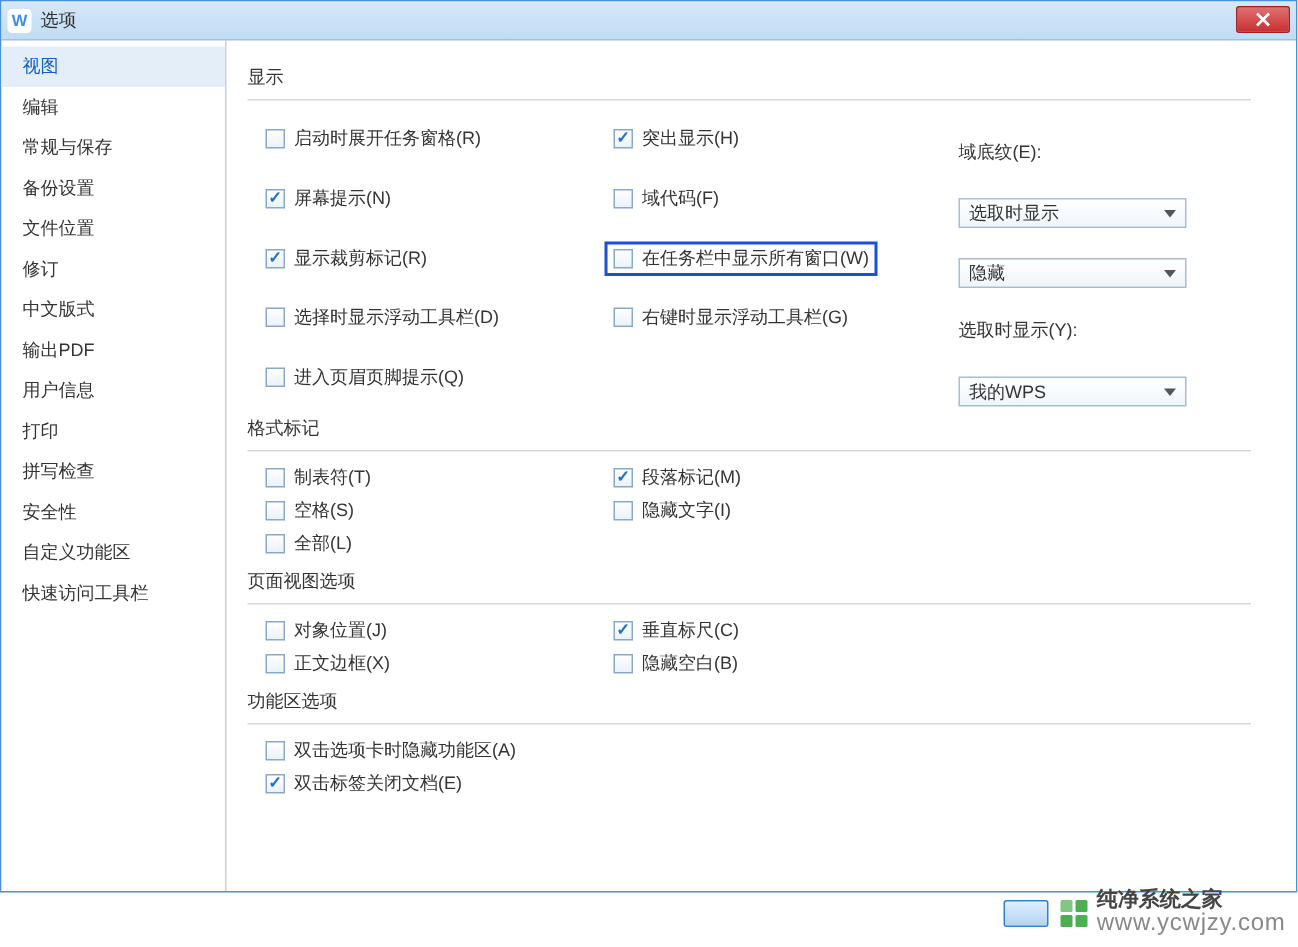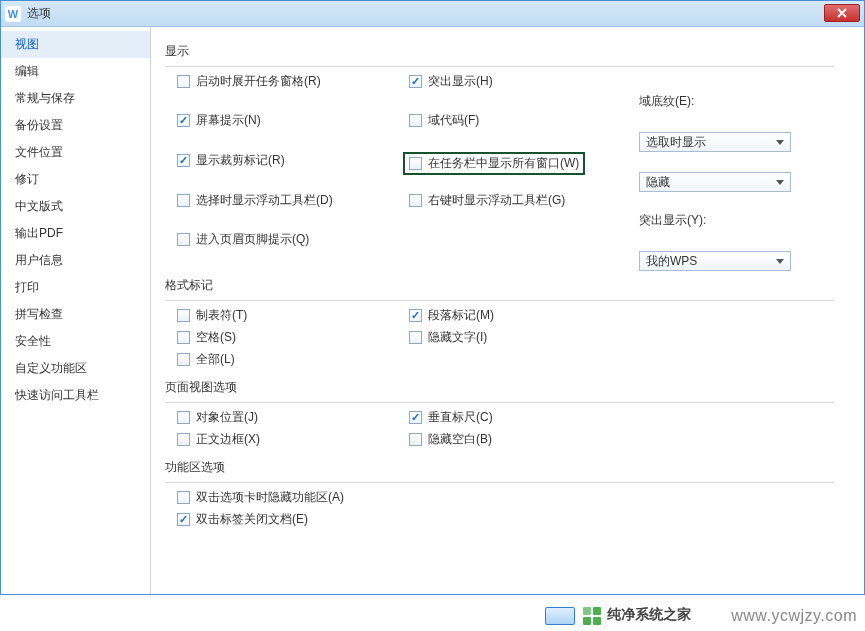--- a/index.html
+++ b/index.html
@@ -94,21 +94,21 @@
       margin: 6px 0 4px 0;
       padding-bottom: 2px;
     }
     .section-divider {
       border: none;
       border-top: 1px solid #d8d8d8;
       margin-bottom: 6px;
     }
     .row {
       display: flex;
-      align-items: flex-start;
+      align-items: center;
       min-height: 22px;
       padding-left: 12px;
     }
     .col {
       display: flex;
       align-items: center;
     }
     .col1 { width: 220px; }
     .col2 { width: 230px; margin-left: 12px; }
     .col3 { width: 170px; margin-top: 20px; }
@@ -130,21 +130,21 @@
     }
     .checkbox.checked::after {
       content: "✓";
       color: #2070d0;
       font-size: 11px;
       font-weight: bold;
       line-height: 1;
     }
     .cb-label { color: #333; }
     .highlighted {
-      border: 2px solid #14532d;
+      border: 2px solid #1d4ed8;
       padding: 1px 4px;
       margin-left: -6px;
     }
     .field-label {
       color: #333;
       margin-bottom: 2px;
     }
     .combobox {
       width: 152px;
       height: 20px;
@@ -188,23 +188,22 @@
       grid-template-rows: 8px 8px;
       gap: 2px;
     }
     .wm-icon span {
       background: #4caf50;
       border-radius: 1px;
     }
     .wm-icon span:nth-child(1) { background: #4caf50; opacity:.7; }
     .wm-text {
       display: flex;
-      flex-direction: row;
+      flex-direction: column;
       line-height: 1.1;
-      gap: 40px;
     }
     .wm-main { font-size: 14px; font-weight: bold; color: #444; }
     .wm-sub { font-size: 16px; color: #888; letter-spacing: .5px; }
   </style>
 </head>
 <body>
 
 <div class="window">
   <div class="titlebar">
     <div class="title-icon">W</div>
@@ -309,21 +308,21 @@
             <span class="cb-label">选择时显示浮动工具栏(D)</span>
           </label>
         </div>
         <div class="col col2">
           <label class="checkbox-wrap">
             <span class="checkbox"></span>
             <span class="cb-label">右键时显示浮动工具栏(G)</span>
           </label>
         </div>
         <div class="col col3">
-          <span class="field-label">突出显示(Y):</span>
+          <span class="field-label">选取时显示(Y):</span>
         </div>
       </div>
 
       <div class="row">
         <div class="col col1">
           <label class="checkbox-wrap">
             <span class="checkbox"></span>
             <span class="cb-label">进入页眉页脚提示(Q)</span>
           </label>
         </div>

